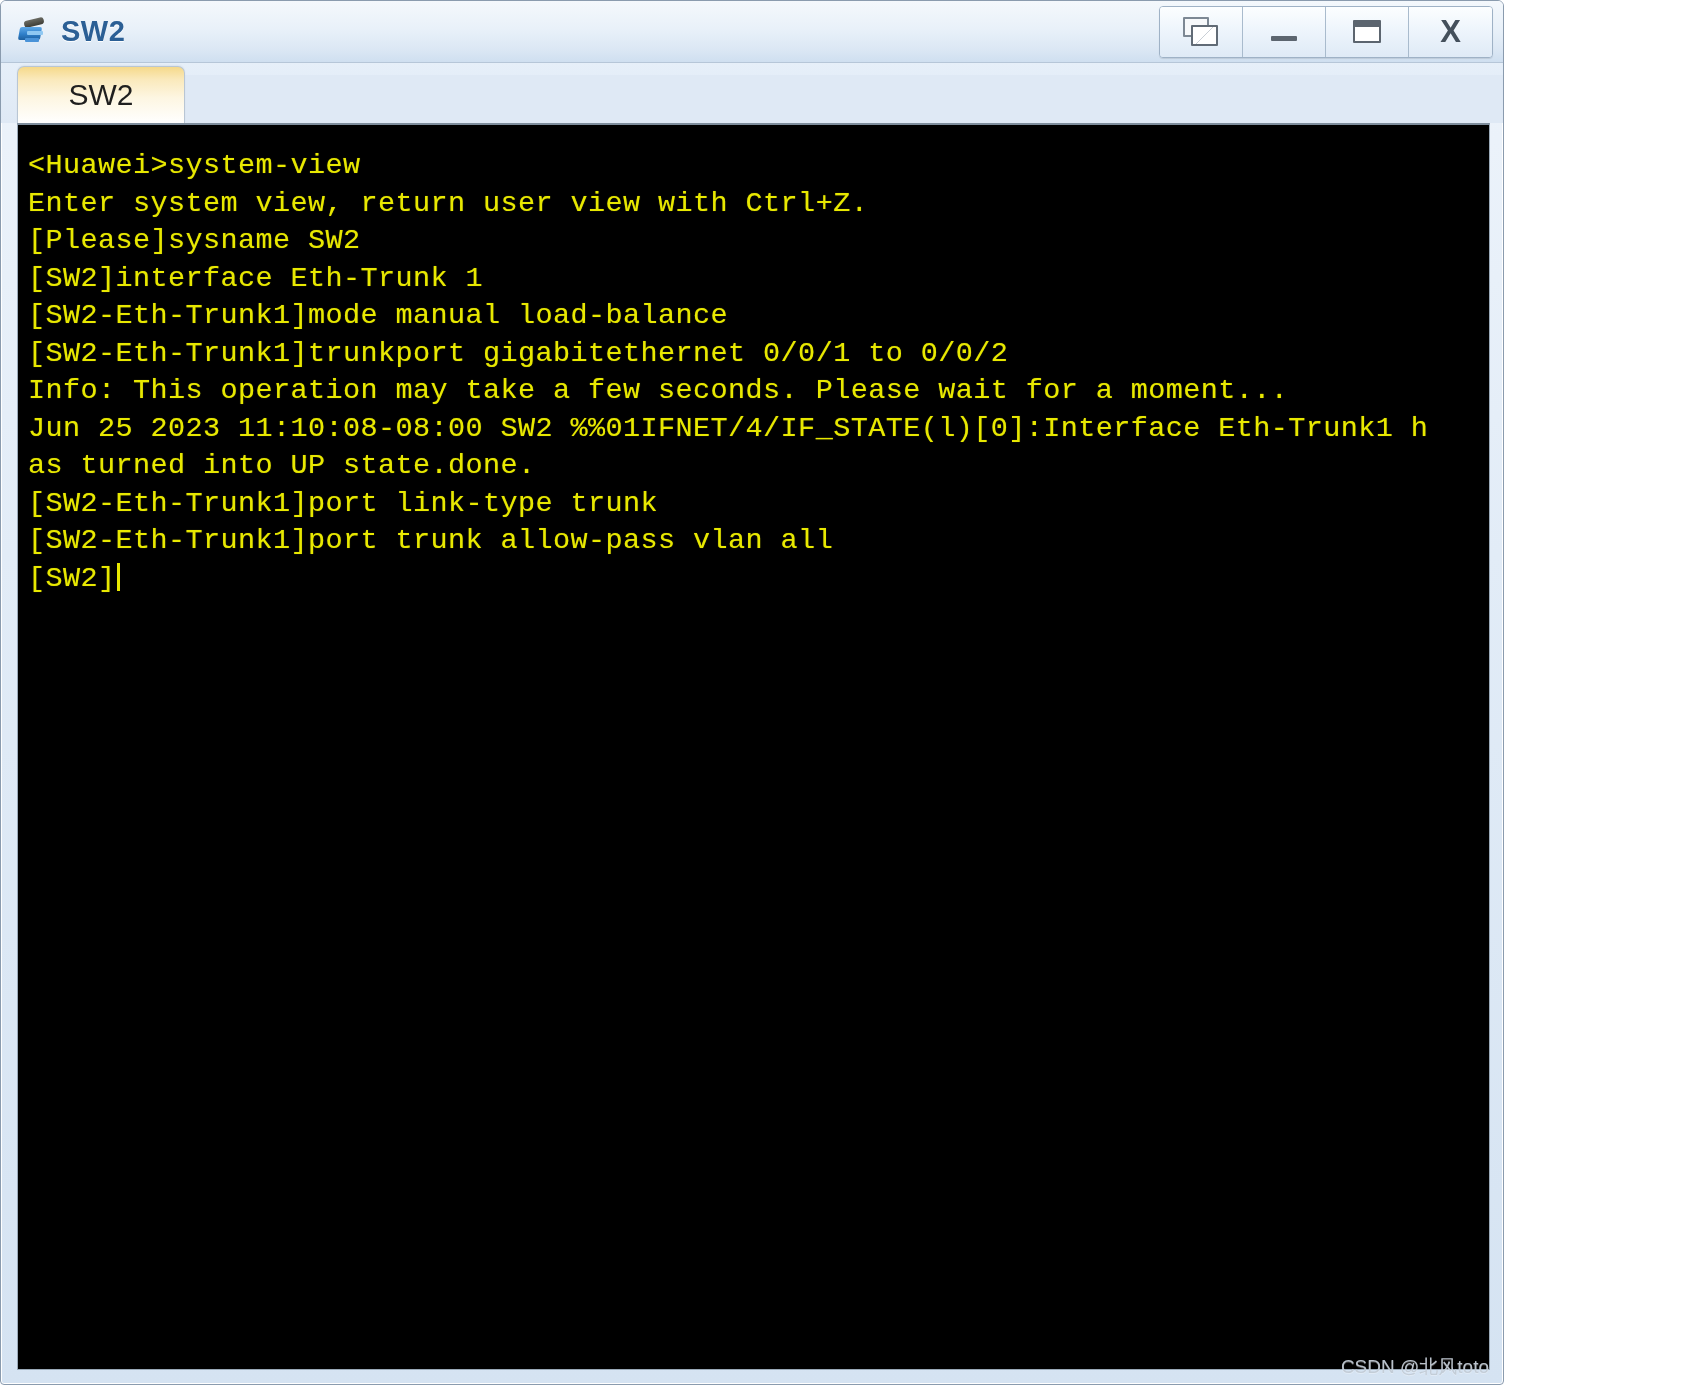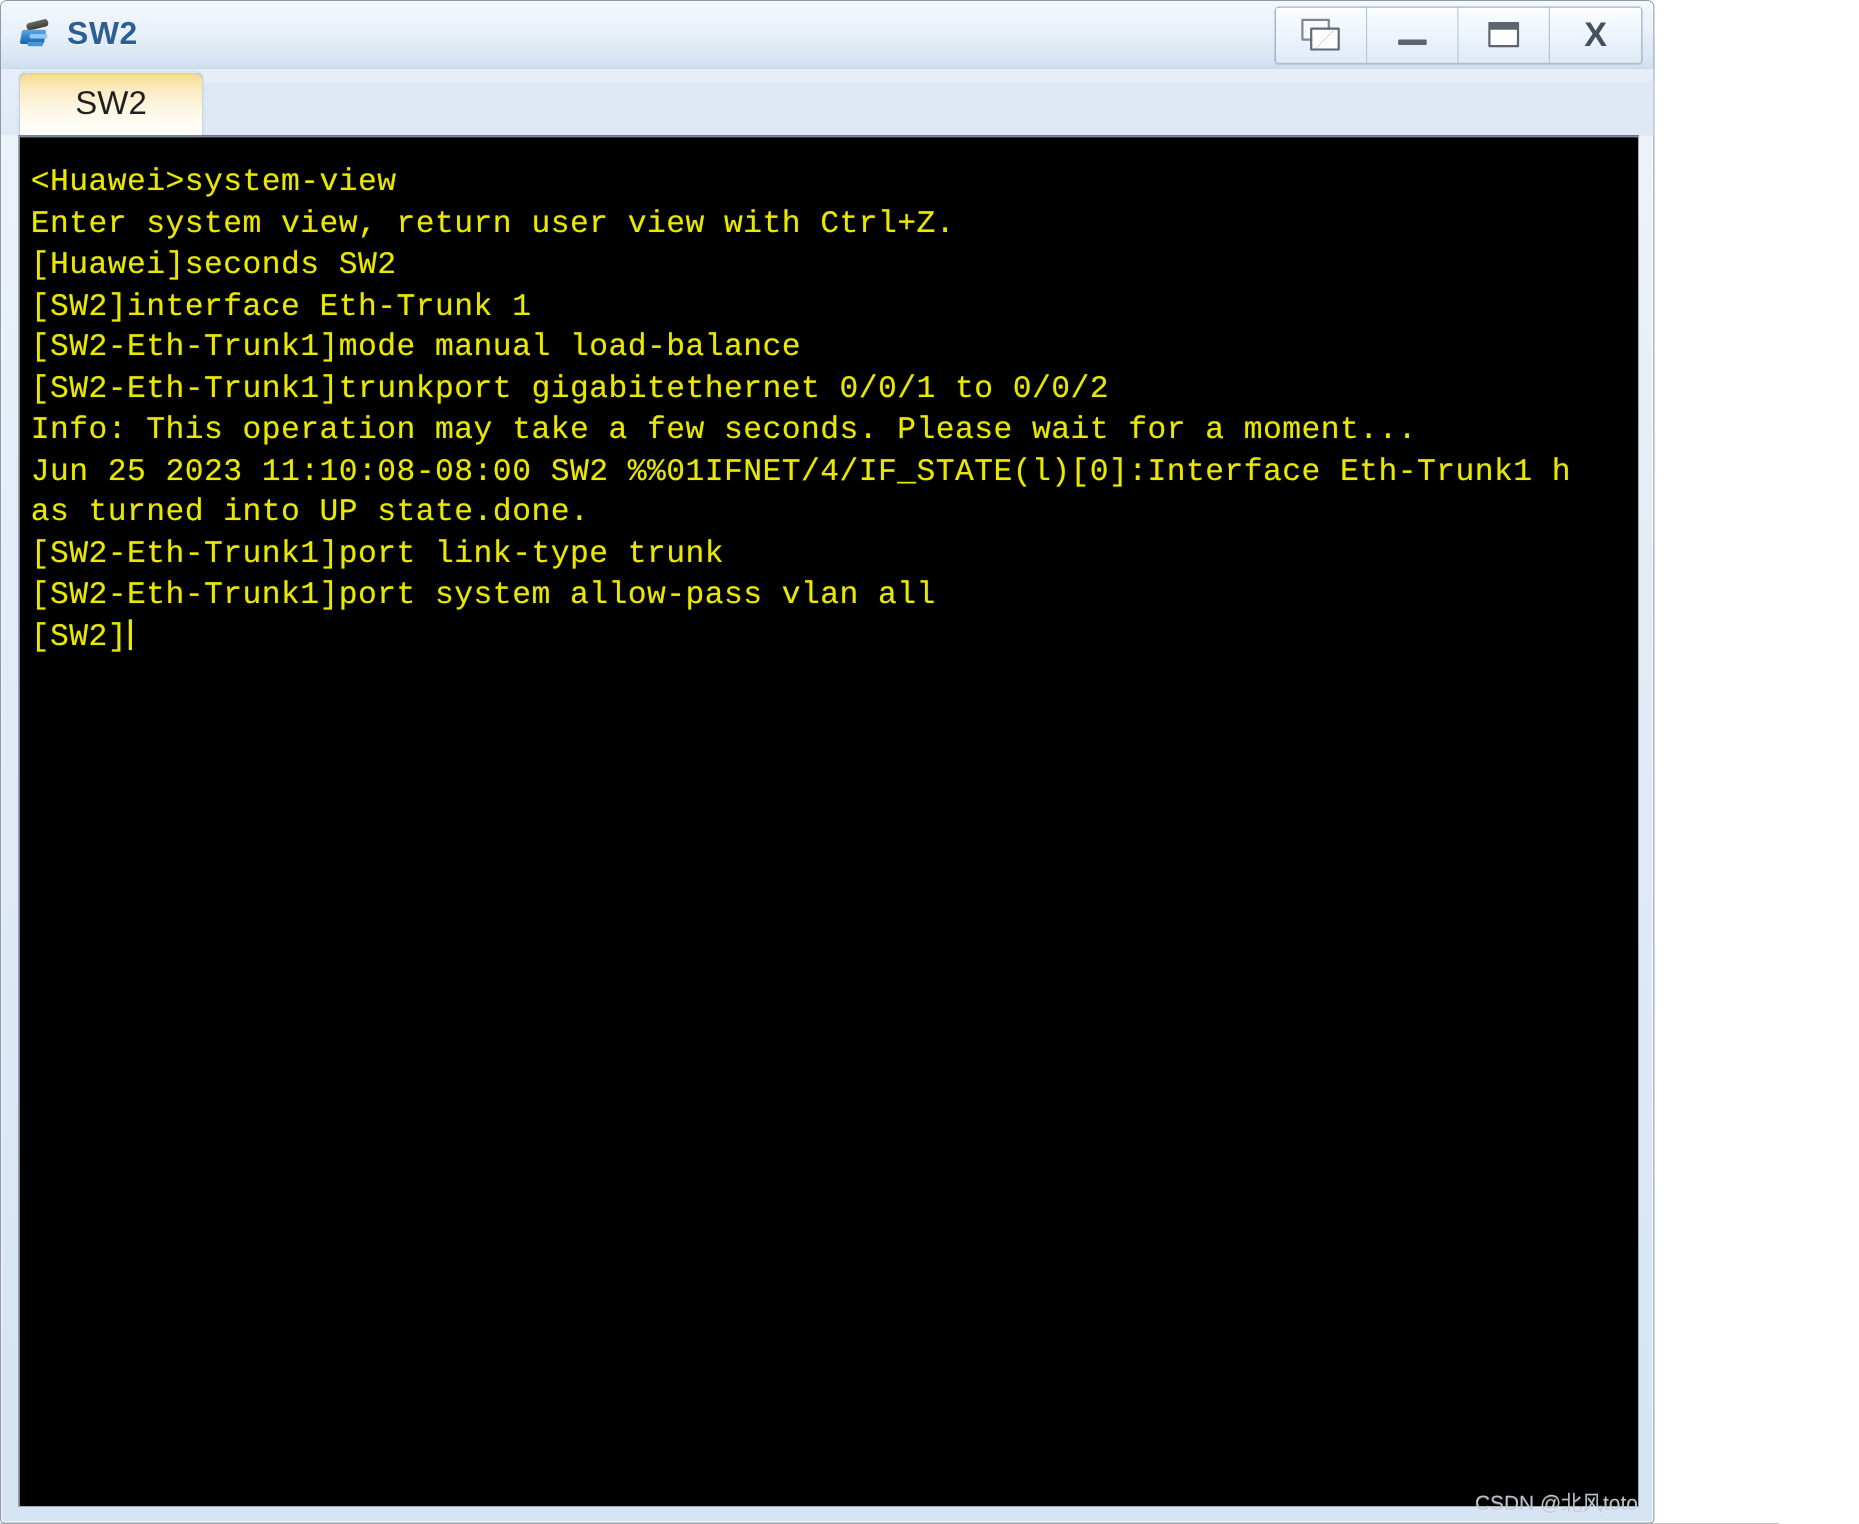--- a/index.html
+++ b/index.html
@@ -277,27 +277,27 @@
 
   <div class="tabstrip">
     <div class="tab">SW2</div>
     <div class="tabstrip-filler"></div>
   </div>
 
   <div class="terminal-wrap">
     <div class="terminal" id="terminal">
         <div class="term-line">&lt;Huawei&gt;system-view</div>
         <div class="term-line">Enter system view, return user view with Ctrl+Z.</div>
-        <div class="term-line">[Huawei]seconds SW2</div>
+        <div class="term-line">[Please]sysname SW2</div>
         <div class="term-line">[SW2]interface Eth-Trunk 1</div>
         <div class="term-line">[SW2-Eth-Trunk1]mode manual load-balance</div>
         <div class="term-line">[SW2-Eth-Trunk1]trunkport gigabitethernet 0/0/1 to 0/0/2</div>
         <div class="term-line">Info: This operation may take a few seconds. Please wait for a moment...</div>
         <div class="term-line">Jun 25 2023 11:10:08-08:00 SW2 %%01IFNET/4/IF_STATE(l)[0]:Interface Eth-Trunk1 h</div>
         <div class="term-line">as turned into UP state.done.</div>
         <div class="term-line">[SW2-Eth-Trunk1]port link-type trunk</div>
-        <div class="term-line">[SW2-Eth-Trunk1]port system allow-pass vlan all</div>
+        <div class="term-line">[SW2-Eth-Trunk1]port trunk allow-pass vlan all</div>
         <div class="term-line">[SW2]<span class="cursor"></span></div>
       </div>
   </div>
 
   <div class="watermark">CSDN @北风toto</div>
 </div>
 
 </body></html>

